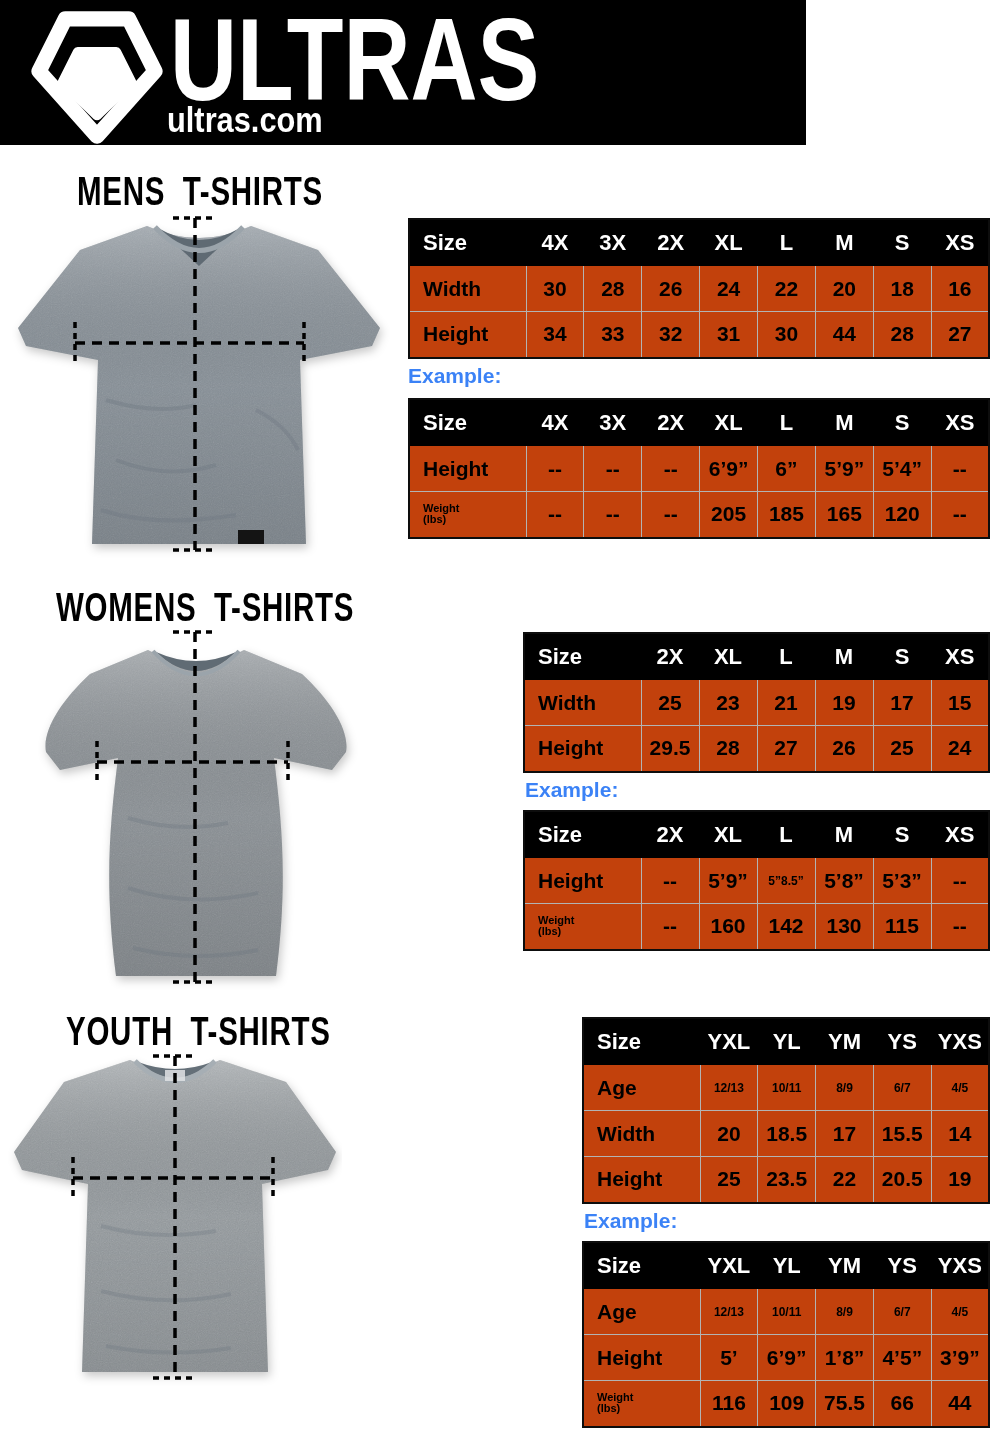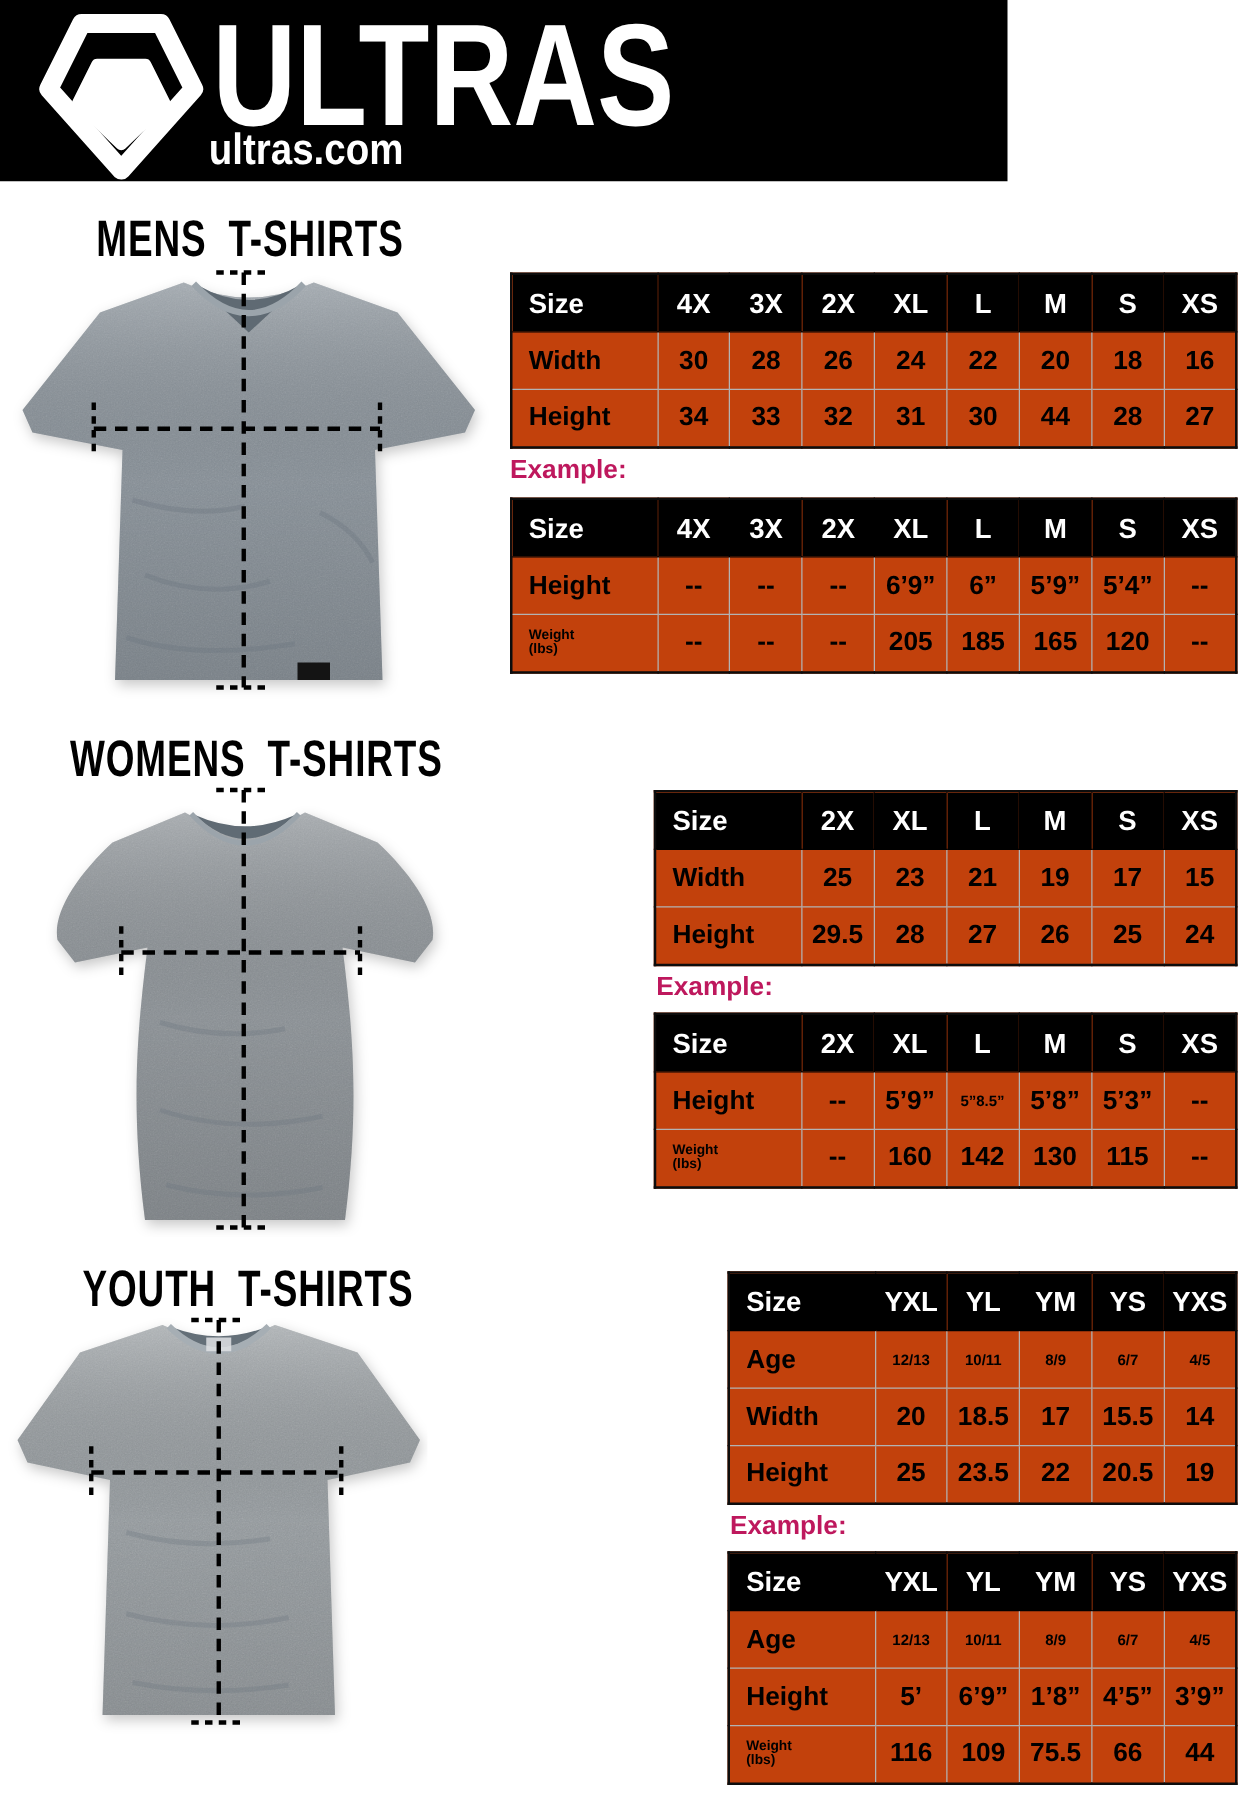--- a/index.html
+++ b/index.html
@@ -15,21 +15,21 @@
 
   
   .sec-title{position:absolute;color:#000;font-size:41px;font-weight:bold;line-height:1;
              transform:scaleX(0.72);transform-origin:left top;letter-spacing:1px;word-spacing:12px;
              white-space:nowrap;}
   #title-mens{left:77px;top:171px;}
   #title-womens{left:56px;top:587px;}
   #title-youth{left:66px;top:1011px;}
 
   
-  .example{position:absolute;font-size:21px;font-weight:bold;color:#be185d;}
+  .example{position:absolute;font-size:21px;font-weight:bold;color:#3b82f6;}
   #ex-mens{left:408px;top:364px;}
   #ex-womens{left:525px;top:778px;}
   #ex-youth{left:584px;top:1209px;}
 
   
   table.sz{position:absolute;border-collapse:collapse;table-layout:fixed;background:#c2410c;
            border:2px solid #0d0d0d;}
   .sz col:first-child{width:117px;}
   .sz th,.sz td{border:1px solid #b3b3b3;font-weight:bold;color:#000;text-align:center;
                 padding:0;font-size:21px;overflow:hidden;}

